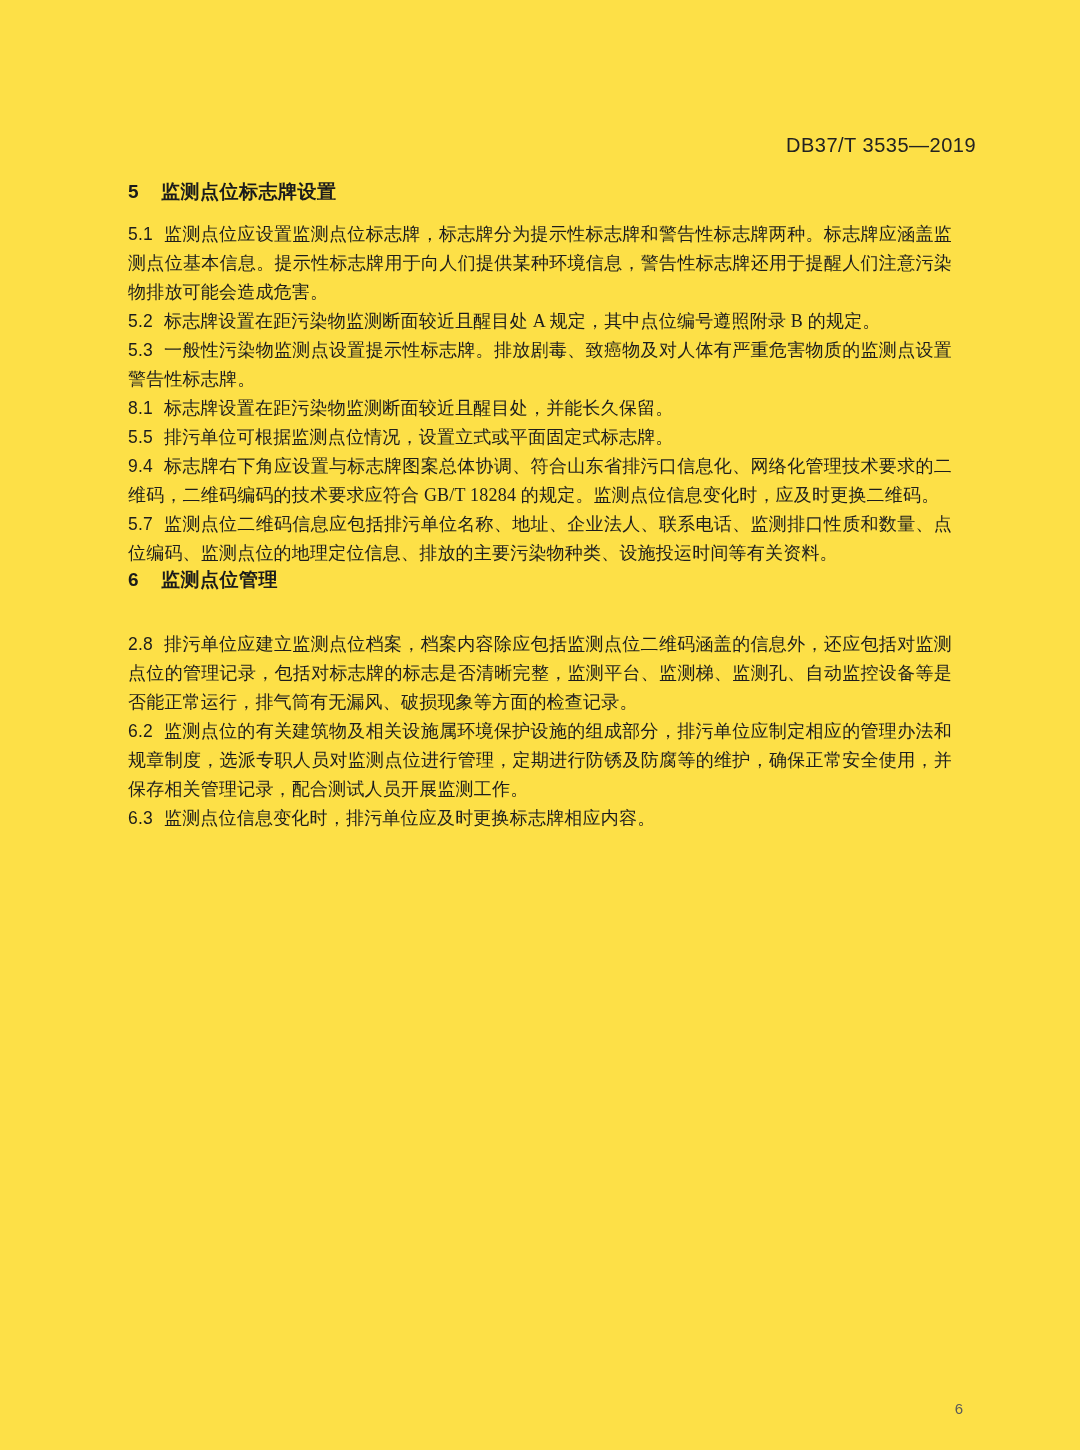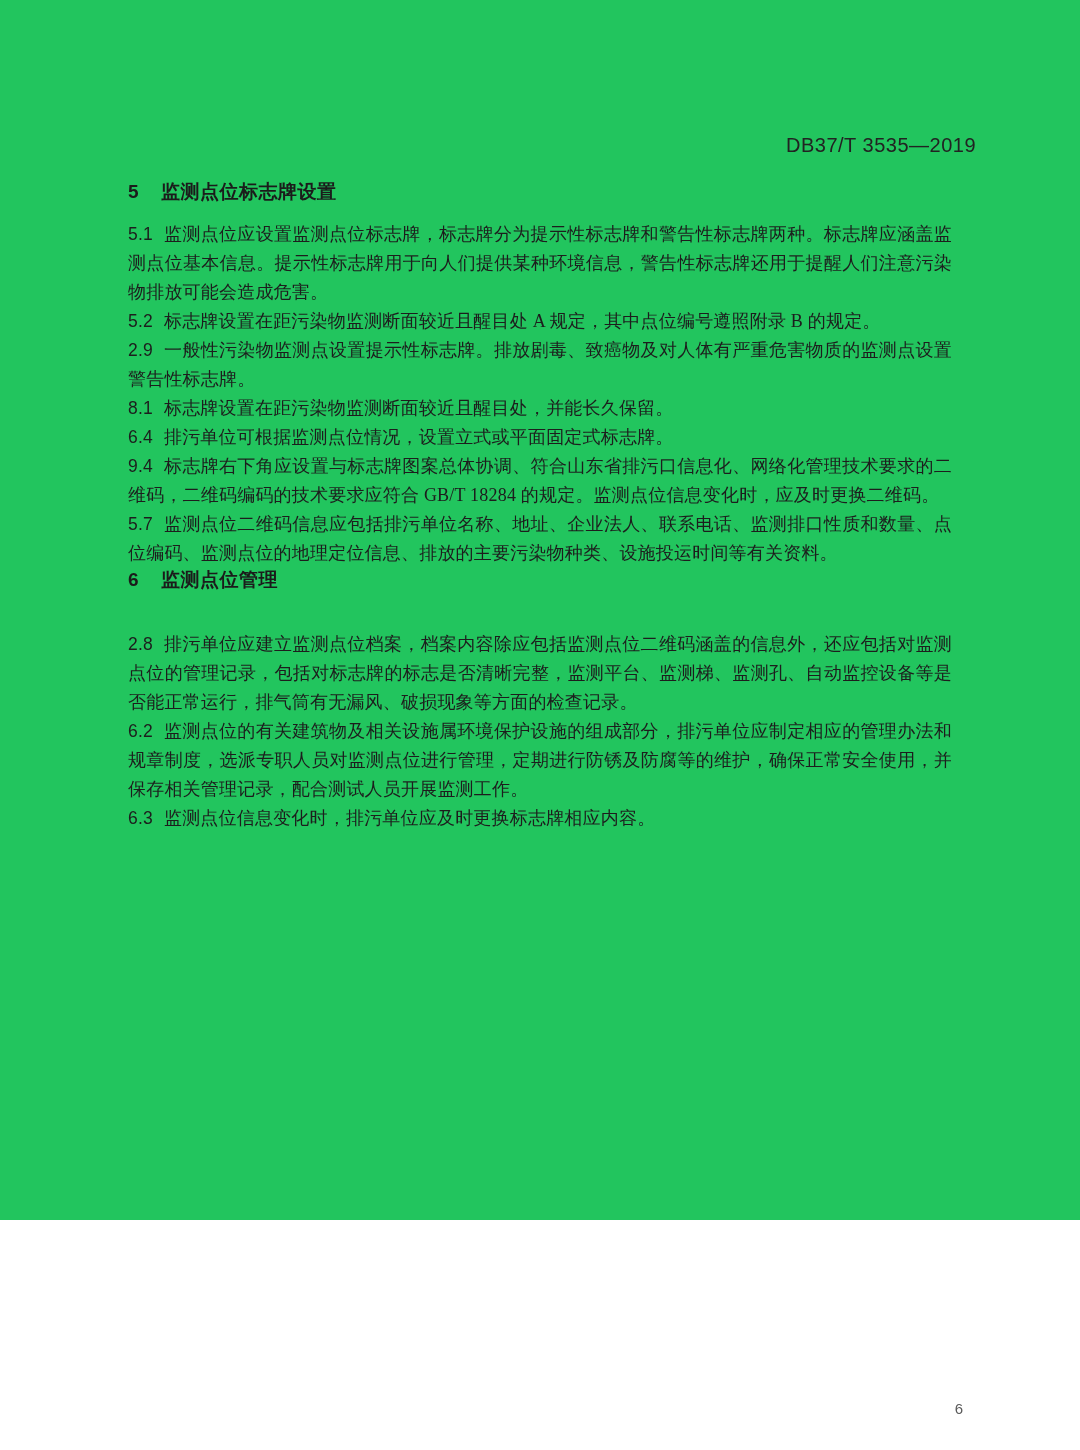--- a/index.html
+++ b/index.html
@@ -9,22 +9,22 @@
   body {
     width: 1080px;
     height: 1450px;
     position: relative;
     font-family: "Liberation Serif", "DejaVu Serif", serif;
     color: #1d1d1d;
     overflow: hidden;
   }
   .doc-page {
     width: 1080px;
-    height: 1220px;
-    background: #22c55e;
+    height: 1450px;
+    background: #fde047;
     position: relative;
   }
   .doc-header {
     padding: 133px 104px 0 128px;
     text-align: right;
     font-family: "Liberation Sans", "DejaVu Sans", sans-serif;
     font-size: 20px;
     letter-spacing: 0.5px;
     color: #222222;
     line-height: 24px;
@@ -85,29 +85,29 @@
 
     <p class="clause">
       <span class="clause-num">5.1</span><span>监测点位应设置监测点位标志牌，标志牌分为提示性标志牌和警告性标志牌两种。标志牌应涵盖监测点位基本信息。提示性标志牌用于向人们提供某种环境信息，警告性标志牌还用于提醒人们注意污染物排放可能会造成危害。</span>
     </p>
 
     <p class="clause">
       <span class="clause-num">5.2</span><span>标志牌设置在距污染物监测断面较近且醒目处 A 规定，其中点位编号遵照附录 B 的规定。</span>
     </p>
 
     <p class="clause">
-      <span class="clause-num">2.9</span><span>一般性污染物监测点设置提示性标志牌。排放剧毒、致癌物及对人体有严重危害物质的监测点设置警告性标志牌。</span>
+      <span class="clause-num">5.3</span><span>一般性污染物监测点设置提示性标志牌。排放剧毒、致癌物及对人体有严重危害物质的监测点设置警告性标志牌。</span>
     </p>
 
     <p class="clause">
       <span class="clause-num">8.1</span><span>标志牌设置在距污染物监测断面较近且醒目处，并能长久保留。</span>
     </p>
 
     <p class="clause">
-      <span class="clause-num">6.4</span><span>排污单位可根据监测点位情况，设置立式或平面固定式标志牌。</span>
+      <span class="clause-num">5.5</span><span>排污单位可根据监测点位情况，设置立式或平面固定式标志牌。</span>
     </p>
 
     <p class="clause">
       <span class="clause-num">9.4</span><span>标志牌右下角应设置与标志牌图案总体协调、符合山东省排污口信息化、网络化管理技术要求的二维码，二维码编码的技术要求应符合 GB/T 18284 的规定。监测点位信息变化时，应及时更换二维码。</span>
     </p>
 
     <p class="clause">
       <span class="clause-num">5.7</span><span>监测点位二维码信息应包括排污单位名称、地址、企业法人、联系电话、监测排口性质和数量、点位编码、监测点位的地理定位信息、排放的主要污染物种类、设施投运时间等有关资料。</span>
     </p>
 

